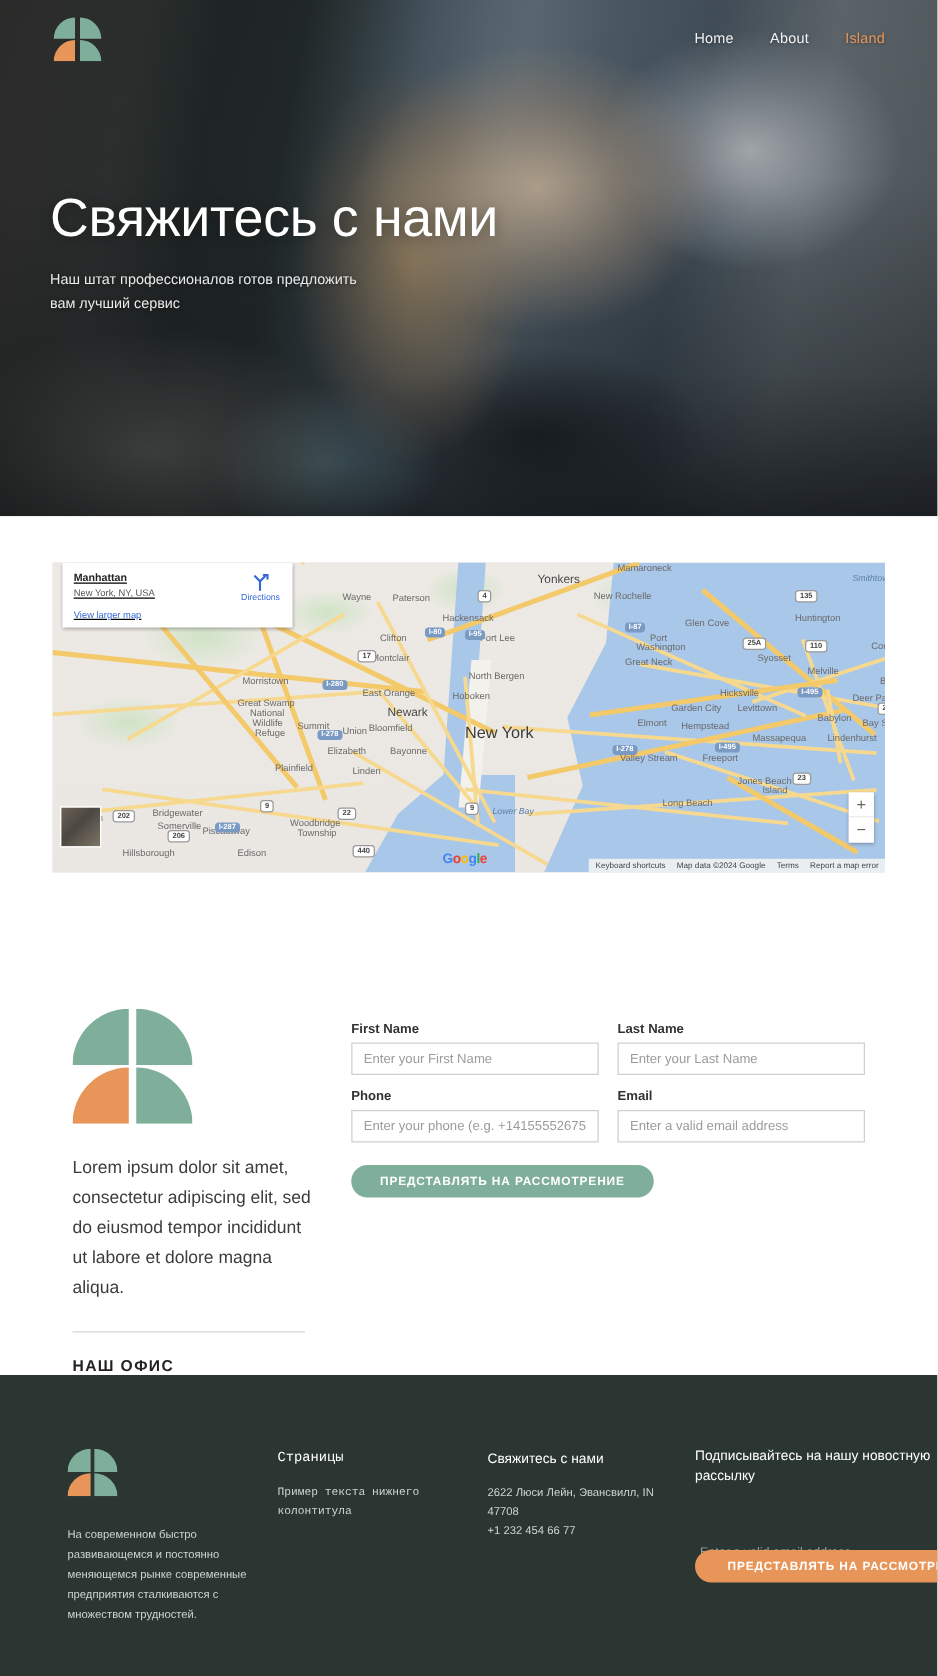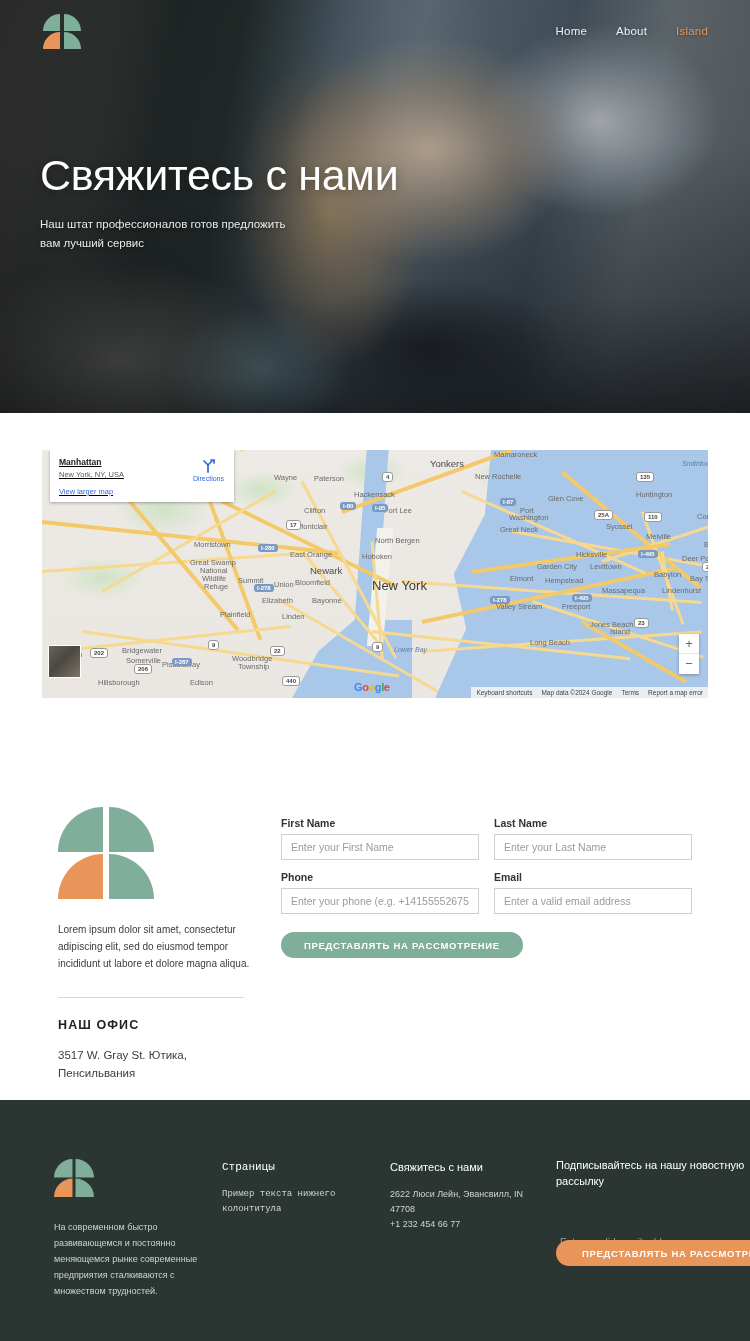--- a/index.html
+++ b/index.html
@@ -223,21 +223,21 @@
   
   .contact {
     position: absolute; top: 703px; left: 0;
     width: 750px; height: 397px;
     background: #ffffff;
   }
   .contact-left { position: absolute; left: 58px; top: 104px; width: 195px; }
   .logo-lg { width: 96px; height: 92px; display: block; }
   .lorem {
     margin-top: 22px;
-    font-size: 10px; line-height: 1.72; color: #3c3c3c;
+    font-size: 14px; line-height: 1.72; color: #3c3c3c;
   }
   .divider { margin-top: 24px; width: 186px; height: 1px; background: #d8d8d8; }
   .office-title {
     margin-top: 20px;
     font-size: 12.5px; font-weight: bold; color: #222;
     letter-spacing: 1.1px;
   }
   .office-addr {
     margin-top: 14px;
     font-size: 11.5px; line-height: 1.62; color: #3c3c3c;

